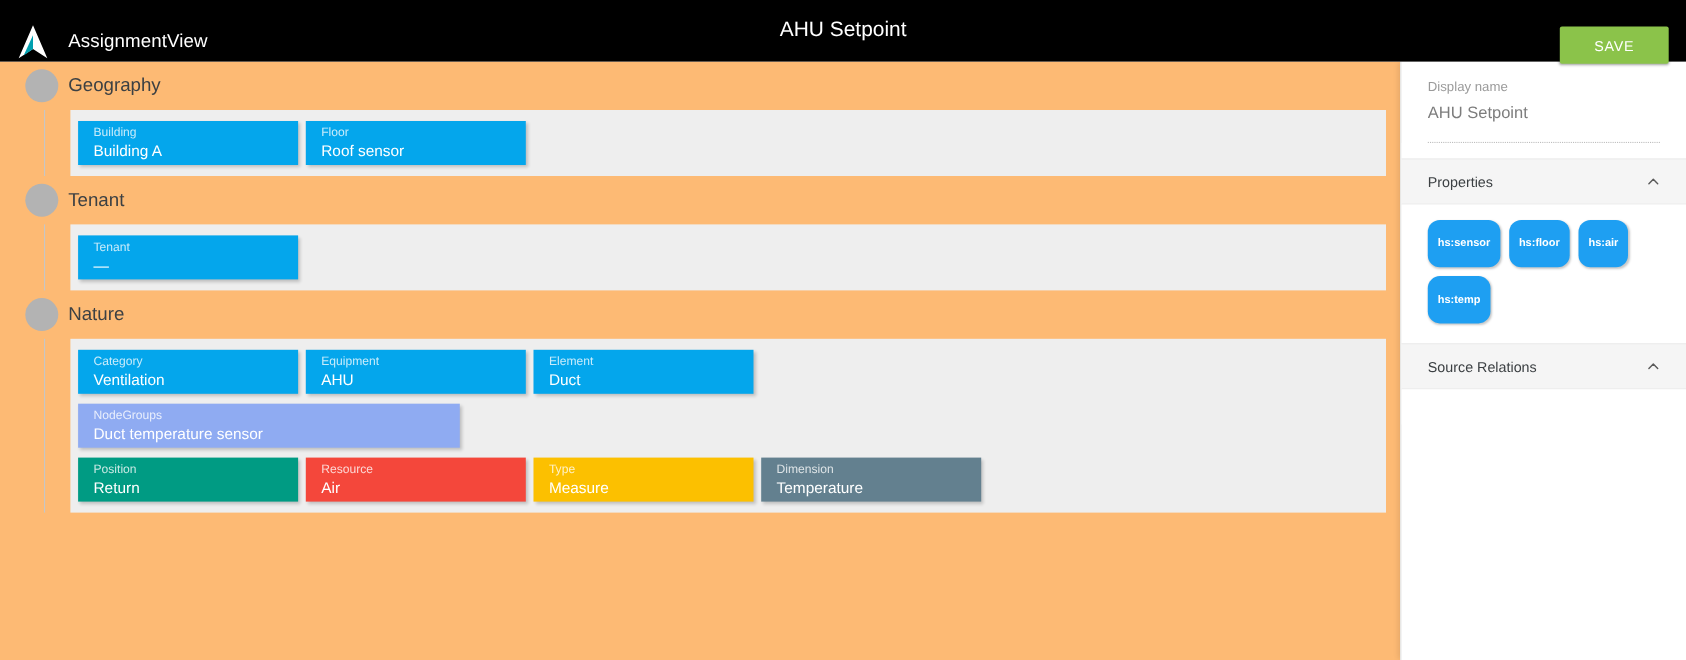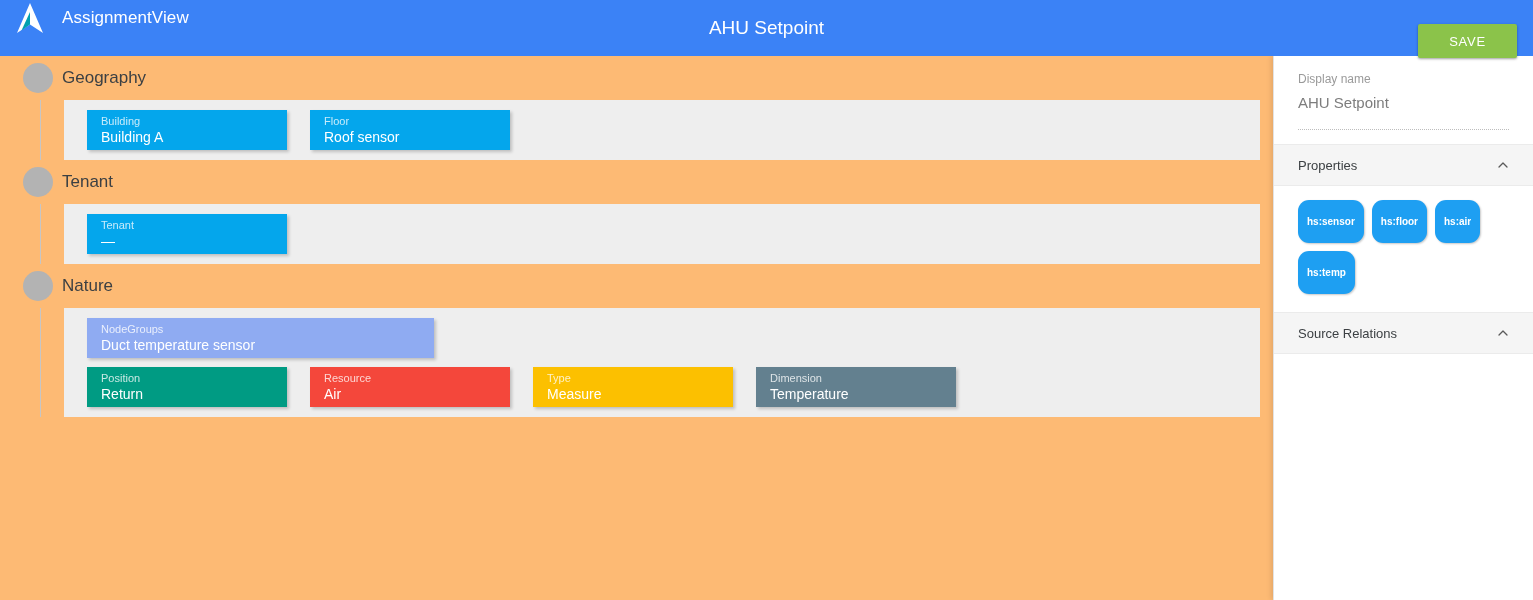--- a/index.html
+++ b/index.html
@@ -9,22 +9,22 @@
     font-family: "Liberation Sans", sans-serif;
     background: #ffffff;
     overflow: hidden;
   }
   #app { position: relative; width: 1533px; height: 600px; }
 
   
   .appbar {
     position: absolute; left: 0; top: 0;
     width: 1533px; height: 56px;
-    background: #3b82f6;
-    display: flex; align-items: flex-start;
+    background: #000000;
+    display: flex; align-items: flex-end;
     z-index: 30;
   }
   .brand { display: flex; align-items: center; margin-left: 12px; }
   .logo { width: 36px; height: 36px; display: block; }
   .brand-name {
     color: #ffffff; font-size: 17px; font-weight: 400;
     margin-left: 14px; letter-spacing: .1px;
   }
   .appbar-title {
     position: absolute; left: 0; right: 0; top: 0;
@@ -69,21 +69,21 @@
     margin-left: 64px; width: 1196px;
     background: #EEEEEE;
     padding: 10px 0;
   }
   .row { display: flex; align-items: flex-start; }
   .row + .row { margin-top: 9px; }
 
   .card {
     position: relative;
     height: 40px; width: 200px;
-    margin-left: 23px;
+    margin-left: 7px;
     background: #00A0E9;
     color: #ffffff;
     padding: 4px 0 0 14px;
     box-shadow: 2px 2px 3px rgba(0,0,0,.20);
     cursor: pointer;
     overflow: hidden;
   }
   .card.wide { width: 347px; }
   .card .k {
     display: block; font-size: 11px; line-height: 14px;
@@ -202,20 +202,34 @@
         </div>
         <div class="group">
           <div class="group-head">
             <div class="group-dot"></div>
             <div class="group-title">Nature</div>
           </div>
           <div class="group-body">
             <div class="rail"></div>
             <div class="band">
               <div class="row">
+                <div class="card blue">
+                  <span class="k">Category</span>
+                  <span class="v">Ventilation</span>
+                </div>
+                <div class="card blue">
+                  <span class="k">Equipment</span>
+                  <span class="v">AHU</span>
+                </div>
+                <div class="card blue">
+                  <span class="k">Element</span>
+                  <span class="v">Duct</span>
+                </div>
+              </div>
+              <div class="row">
                 <div class="card violet wide">
                   <span class="k">NodeGroups</span>
                   <span class="v">Duct temperature sensor</span>
                 </div>
               </div>
               <div class="row">
                 <div class="card teal">
                   <span class="k">Position</span>
                   <span class="v">Return</span>
                 </div>

